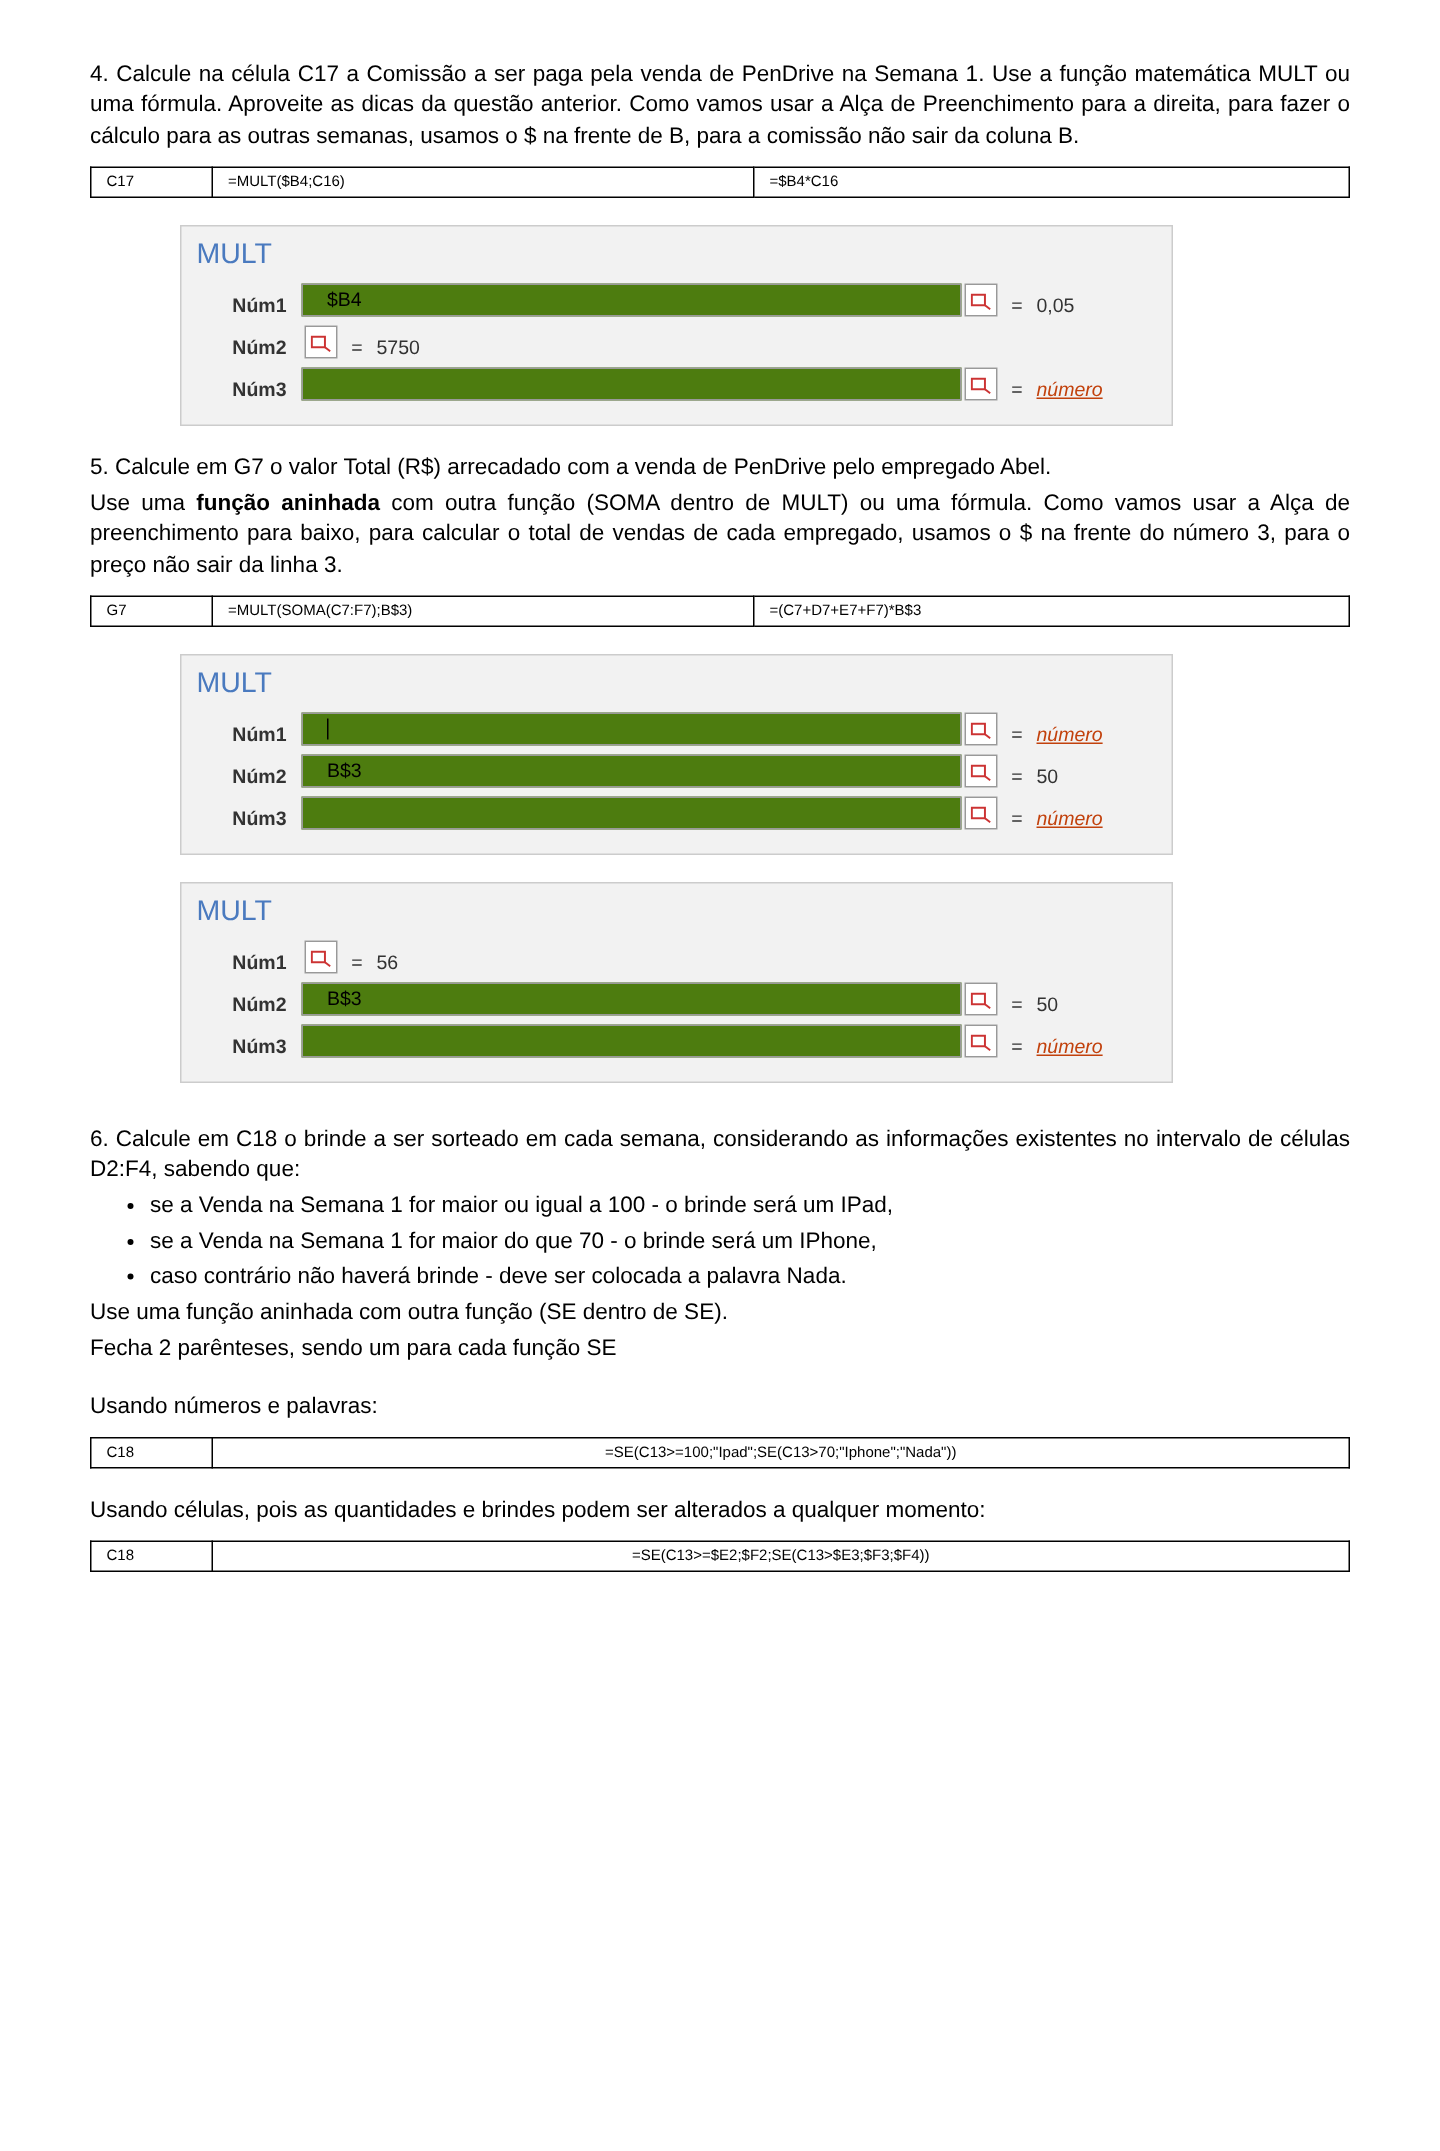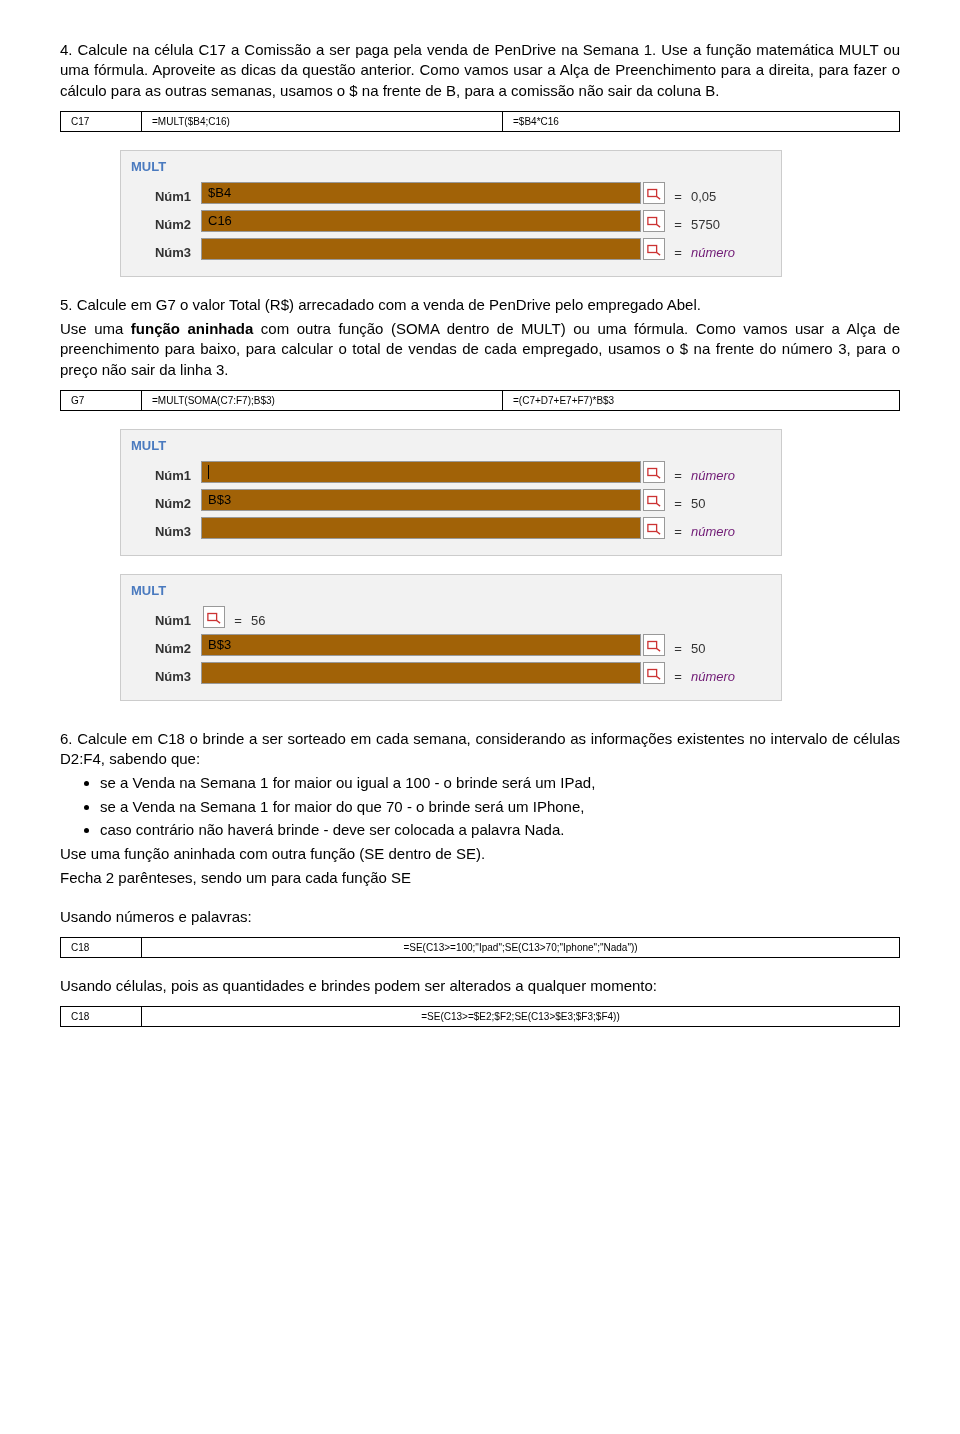--- a/index.html
+++ b/index.html
@@ -33,44 +33,44 @@
   table.box td.formula2 { }
   .mult-panel {
     background: #f2f2f2;
     border: 1px solid #ccc;
     width: 640px;
     margin: 6px 0 18px 60px;
     padding: 8px 10px 10px 10px;
     font-size: 13px;
   }
   .mult-title {
-    font-weight: bold;
+    font-weight: normal;
     color: #4a7abf;
     margin-bottom: 8px;
-    font-size: 13px;
+    font-size: 19px;
   }
   .mult-row {
     display: flex;
     align-items: flex-end;
     margin-bottom: 6px;
   }
   .mult-label {
     width: 60px;
     text-align: right;
     font-weight: bold;
     color: #333;
     padding-right: 10px;
   }
   .mult-input {
     flex: 1;
-    background: #a16207;
+    background: #4d7c0f;
     border: 1px solid #999;
     height: 20px;
     line-height: 20px;
-    padding: 0 6px;
+    padding: 0 16px;
     font-size: 13px;
     color: #000;
     display: flex;
     align-items: center;
   }
   .picker-icon {
     width: 20px;
     height: 20px;
     border: 1px solid #999;
     background: #fff;
@@ -84,21 +84,21 @@
     width: 14px;
     text-align: center;
     padding: 0 6px;
     color: #333;
   }
   .mult-result {
     width: 80px;
     color: #333;
     font-size: 13px;
   }
-  .mult-result.dim { color: #701a75; font-style: italic; }
+  .mult-result.dim { color: #c2410c; font-style: italic; text-decoration: underline; }
   ul.bullets {
     margin: 4px 0 4px 20px;
     padding: 0 0 0 20px;
   }
   ul.bullets li {
     margin-bottom: 3px;
     line-height: 1.35;
     text-align: justify;
   }
   .bold { font-weight: bold; }
@@ -127,21 +127,20 @@
         <svg viewBox="0 0 16 16">
           <rect x="1" y="4" width="10" height="8" fill="none" stroke="#c33" stroke-width="1.5"></rect>
           <path d="M11 12 L15 15" stroke="#c33" stroke-width="1.5"></path>
         </svg>
       </div>
     <div class="eq">=</div>
     <div class="mult-result">0,05</div>
   </div>
   <div class="mult-row">
     <div class="mult-label">Núm2</div>
-    <div class="mult-input">C16</div>
     <div class="picker-icon">
         <svg viewBox="0 0 16 16">
           <rect x="1" y="4" width="10" height="8" fill="none" stroke="#c33" stroke-width="1.5"></rect>
           <path d="M11 12 L15 15" stroke="#c33" stroke-width="1.5"></path>
         </svg>
       </div>
     <div class="eq">=</div>
     <div class="mult-result">5750</div>
   </div>
   <div class="mult-row">

